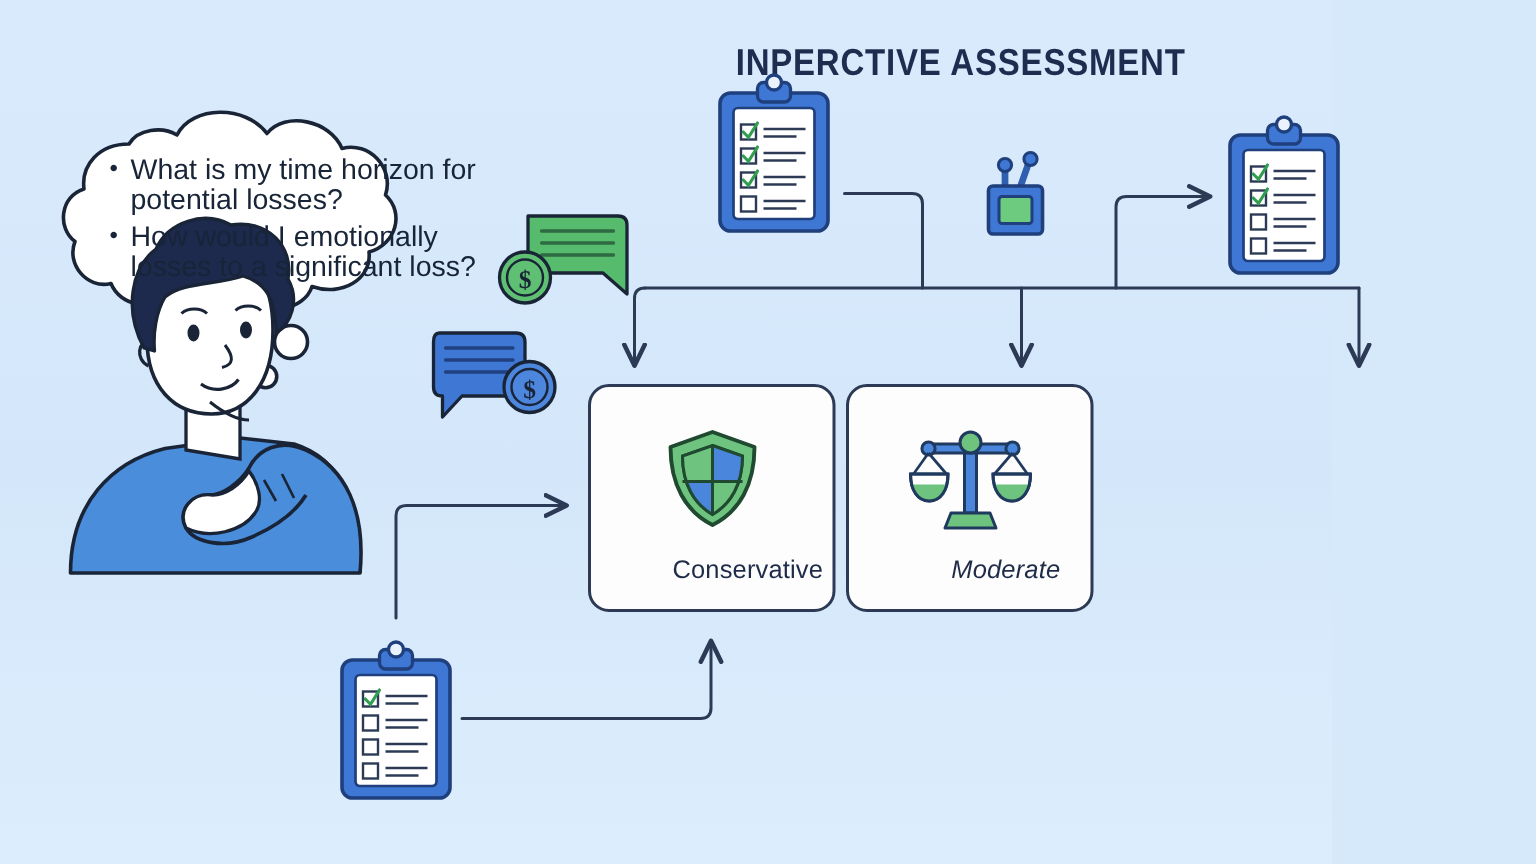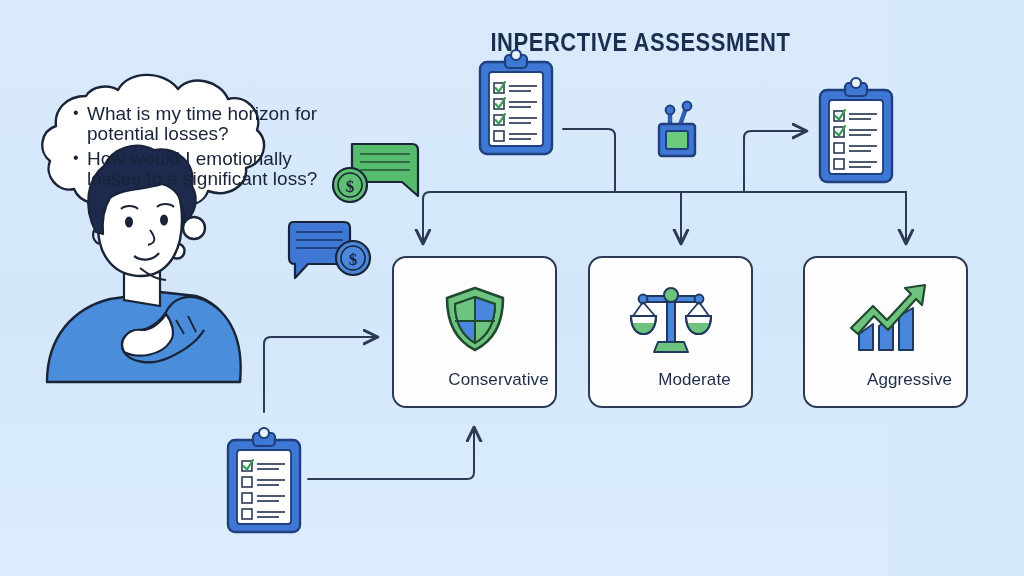--- a/index.html
+++ b/index.html
@@ -70,21 +70,21 @@
   }
   .card-label {
     margin-top: 14px;
     font-size: 17px;
     color: #1f2c49;
     font-family: "Liberation Sans", sans-serif;
     letter-spacing: 0.1px;
     margin-left: 48px;
   }
   #card-0 { left: 392px; top: 256px; }
-  #card-1 { left: 588px; top: 256px; }
+  #card-1 { left: 564px; top: 256px; font-style: italic; }
   #card-2 { left: 803px; top: 256px; }
 
   
   #bubble-text {
     position: absolute;
     left: 72px;
     top: 104px;
     width: 262px;
     color: #182438;
     font-size: 19px;
@@ -379,25 +379,14 @@
         <path d="M3,34 L28,34 C28,45 23,52 15.5,52 C8,52 3,45 3,34 Z" fill="none" stroke="#1f3a5e" stroke-width="2"></path>
         <path d="M58,34 L83,34 C83,45 78,52 70.5,52 C63,52 58,45 58,34 Z" fill="#ffffff" stroke="#1f3a5e" stroke-width="2" stroke-linejoin="round"></path>
         <path d="M59.2,41 L81.8,41 C80.6,48 76.4,52 70.5,52 C64.6,52 60.4,48 59.2,41 Z" fill="#6ec37f"></path>
         <path d="M58,34 L83,34 C83,45 78,52 70.5,52 C63,52 58,45 58,34 Z" fill="none" stroke="#1f3a5e" stroke-width="2"></path>
         <path d="M30,60 L56,60 L60,70 L26,70 Z" fill="#6ec37f" stroke="#1f3a5e" stroke-width="2" stroke-linejoin="round"></path>
       </svg>
     </div>
     <div class="card-label">Moderate</div>
   </div>
 
-  <div class="card" id="card-2">
-    <div class="card-icon">
-      <svg viewBox="0 0 86 74" width="86" height="74">
-        <path d="M16,52 L30,42 L30,68 L16,68 Z" fill="#4a86db" stroke="#1f3a5e" stroke-width="2" stroke-linejoin="round"></path>
-        <path d="M36,44 L50,34 L50,68 L36,68 Z" fill="#4a86db" stroke="#1f3a5e" stroke-width="2" stroke-linejoin="round"></path>
-        <path d="M56,34 L70,26 L70,68 L56,68 Z" fill="#4a86db" stroke="#1f3a5e" stroke-width="2" stroke-linejoin="round"></path>
-        <path d="M8,46 L30,24 L44,38 L68,12 L62,6 L82,3 L79,23 L73,17 L45,48 L31,34 L15,52 Z" fill="#6ec37f" stroke="#1f4a30" stroke-width="2.2" stroke-linejoin="round"></path>
-      </svg>
-    </div>
-    <div class="card-label">Aggressive</div>
-  </div>
 
 </div>
 
 </body></html>

